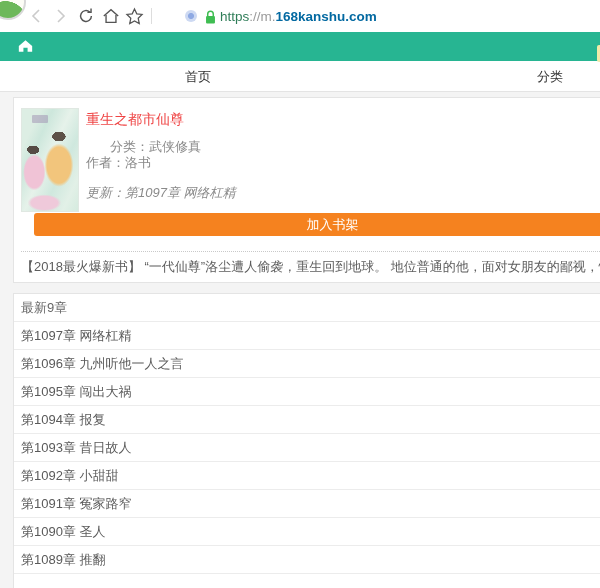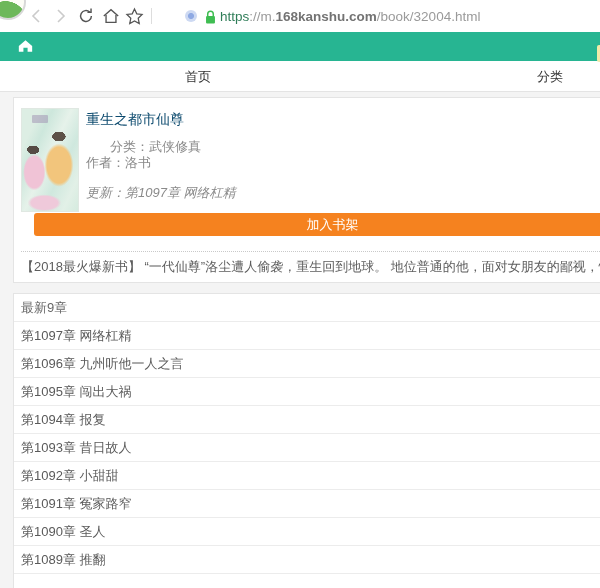--- a/index.html
+++ b/index.html
@@ -13,21 +13,21 @@
   .toolbar { position:absolute; left:0; top:0; width:551px; height:32px; background:#fff; z-index:5; }
   .tab-circle { position:absolute; left:-10px; top:-16px; width:36px; height:36px; border-radius:50%;
     border:2px solid #d8d8d8; background:radial-gradient(circle at 42% 115%, #6db85a 0 52%, #fdfdf6 53%); }
   .tbtn { position:absolute; top:6px; width:20px; height:20px; display:flex; align-items:center; justify-content:center; cursor:pointer; }
   .tsep { position:absolute; left:151px; top:8px; width:1px; height:16px; background:#ddd; }
   .bluedot { position:absolute; left:185px; top:10px; width:12px; height:12px; border-radius:50%;
     background:radial-gradient(circle, #8ea9e3 0 34%, #cdd9f2 35% 100%); }
   .url { position:absolute; left:220px; top:0; height:32px; display:flex; align-items:center; font-size:13.5px; white-space:nowrap; }
   .url .scheme { color:#2f7d58; }
   .url .dim { color:#9a9a9a; }
-  .url .host { color:#737373; font-weight:bold; }
+  .url .host { color:#0369a1; font-weight:bold; }
   
   .site-header { position:absolute; left:0; top:32px; width:600px; height:29px; background:#27b592; }
   .site-header .home-ic { position:absolute; left:18px; top:7px; }
   .navrow { position:absolute; left:0; top:61px; width:600px; height:31px; background:#fff; border-bottom:1px solid #e4e4e4; }
   .navitem { position:absolute; top:0; height:31px; line-height:31px; font-size:13px; color:#333; cursor:pointer;text-align:center; }
   .nav-home { left:185px; }
   .nav-cat  { left:537px; }
   .yellow-sliver { position:absolute; left:597px; top:45px; width:3px; height:17px; background:#f3eaa9; border-radius:2px 0 0 2px; z-index:6; }
   
   .main-bg { position:absolute; left:0; top:92px; width:600px; height:496px; background:#f4f4f4; }
@@ -37,21 +37,21 @@
     background:
       radial-gradient(ellipse 10px 7px at 20% 40%, #564b45 0 60%, transparent 61%),
       radial-gradient(ellipse 11px 8px at 66% 27%, #5d5148 0 60%, transparent 61%),
       radial-gradient(ellipse 16px 26px at 22% 62%, #f0c3d6 0 60%, transparent 70%),
       radial-gradient(ellipse 20px 30px at 66% 55%, #f2c57c 0 60%, transparent 72%),
       radial-gradient(ellipse 24px 12px at 40% 92%, #efc9da 0 55%, transparent 70%),
       linear-gradient(115deg, #ddeee4 0 18%, #cde7dc 30%, #e6f2ea 48%, #cfe8de 66%, #e2f0e7 85%, #d5ebdf 100%);
     border:1px solid #e0e8e2; }
   .cover .watermark { position:absolute; left:10px; top:6px; width:16px; height:8px;
     background:rgba(150,130,170,.45); border-radius:1px; }
-  .book-title { position:absolute; left:72px; top:13px; font-size:14px; color:#0c4a6e; }
+  .book-title { position:absolute; left:72px; top:13px; font-size:14px; color:#ef4444; }
   .meta { position:absolute; left:72px; font-size:13px; color:#8a8a8a; white-space:nowrap; }
   .meta-1 { top:40px;margin-left:24px; } .meta-2 { top:56px; } .meta-3 { top:86px;font-style:italic; }
   .shelf-btn { position:absolute; left:20px; top:115px; width:597px; height:23px; background:#f5821f;
     border:none; border-radius:3px; color:#fff; font-size:13px; line-height:23px; text-align:center; cursor:pointer; }
   .dotted-sep { position:absolute; left:7px; top:153px; width:603px; border-top:1px dotted #c9c9c9; }
   .desc { position:absolute; left:7px; top:160px; width:608px; font-size:13px; color:#5d5d5d;
     white-space:nowrap; overflow:hidden; }
   .chapter-card { top:293px; height:296px; }
   .chap-row { height:28px; line-height:28px; padding-left:7px; font-size:13px; color:#5a5a5a;
     border-bottom:1px solid #ececec; white-space:nowrap; overflow:hidden; }
@@ -96,21 +96,20 @@
   <div class="tbtn" style="left:200px;top:7px">
     <svg width="13" height="16" viewBox="0 0 14 17">
       <path d="M4 8V5.2a3 3 0 0 1 6 0V8" fill="none" stroke="#3fbd52" stroke-width="1.6"></path>
       <rect x="2.2" y="7.5" width="9.6" height="8" rx="1.2" fill="#3fbd52"></rect>
     </svg>
   </div>
   <div class="url">
     <span class="scheme">https</span>
       <span class="dim">://m.</span>
       <span class="host">168kanshu.com</span>
-      <span class="dim">/book/32004.html</span>
   </div>
 </div>
 
 <div class="site-header">
   <span class="home-ic">
     <svg width="15" height="14" viewBox="0 0 18 16">
       <path d="M1 8 L9 1 L17 8 L17 15 L11.5 15 L11.5 10 L6.5 10 L6.5 15 L1 15 Z" fill="#ffffff"></path>
     </svg>
   </span>
 </div>

